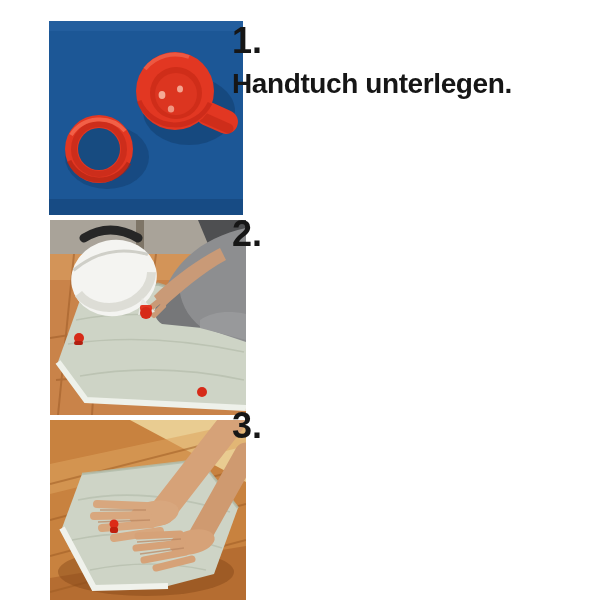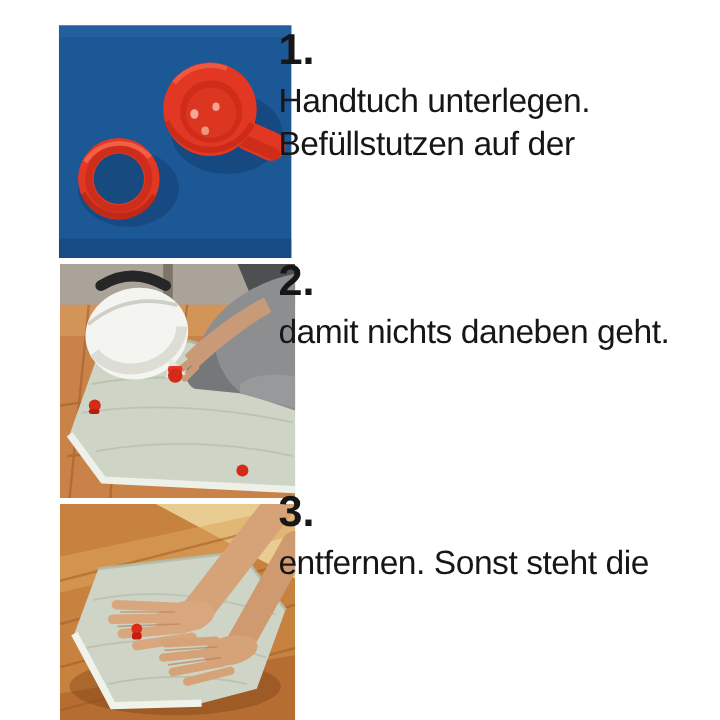--- a/index.html
+++ b/index.html
@@ -11,21 +11,21 @@
   .photo{position:absolute;}
   .photo svg{display:block;}
   .p1{left:9px;top:5px;width:194px;height:194px;}
   .p2{left:10px;top:204px;width:196px;height:195px;}
   .p3{left:10px;top:404px;width:196px;height:190px;}
   .step-text{position:absolute;left:232px;white-space:nowrap;}
   .t1{top:20px;}
   .t2{top:213px;}
   .t3{top:405px;}
   .step-num{font-size:36px;font-weight:bold;line-height:42px;margin:0 0 4px 0;letter-spacing:0;}
-  .line{font-size:28px;line-height:36px;letter-spacing:-0.4px;}
+  .line{font-size:28px;line-height:36px;letter-spacing:-0.4px;font-weight:bold;}
 </style>
 </head>
 <body>
 
 <div class="page">
 
   <figure class="photo p1" aria-label="Roter Dichtungsring und roter Verschlussstopfen auf blauem Hintergrund">
     <svg width="194" height="194" viewBox="0 0 194 194">
       <rect width="194" height="194" fill="#1c5796"></rect>
       <rect y="178" width="194" height="16" fill="#123e6e" opacity="0.45"></rect>
@@ -52,21 +52,20 @@
       <circle cx="50" cy="128" r="34" fill="#e23722"></circle>
       <path d="M20,140 A34,34 0 0 0 80,142" stroke="#a81f10" stroke-width="5" fill="none" opacity="0.6"></path>
       <circle cx="50" cy="128" r="21" fill="#174b80"></circle>
       <circle cx="50" cy="128" r="25" fill="none" stroke="#b32114" stroke-width="6" opacity="0.45"></circle>
       <path d="M22,114 A34,34 0 0 1 76,110" stroke="#f4674e" stroke-width="4" fill="none" opacity="0.85"></path>
     </svg>
   </figure>
   <div class="step-text t1">
     <div class="step-num">1.</div>
     <div class="line">Handtuch unterlegen.</div>
-    <div class="line">Befüllstutzen auf der</div>
   </div>
 
   <figure class="photo p2" aria-label="Person befüllt die Matte mit einer weißen Gießkanne auf Holzboden">
     <svg width="196" height="195" viewBox="0 0 196 195">
       <rect width="196" height="195" fill="#c98349"></rect>
       <rect width="196" height="34" fill="#a9a399"></rect>
       <rect x="86" width="8" height="34" fill="#7e7567"></rect>
       <rect y="34" width="196" height="26" fill="#d69a5e" opacity="0.75"></rect>
 
       <g stroke="#9e5c28" stroke-width="2" opacity="0.55">
@@ -108,21 +107,20 @@
 
       <rect x="90" y="85" width="12" height="6" rx="2" fill="#e23722"></rect>
       <circle cx="96" cy="93" r="6" fill="#d62a18"></circle>
       <circle cx="29" cy="118" r="5" fill="#d62a18"></circle>
       <rect x="24" y="121" width="9" height="4" rx="2" fill="#b21f10"></rect>
       <circle cx="152" cy="172" r="5" fill="#d62a18"></circle>
     </svg>
   </figure>
   <div class="step-text t2">
     <div class="step-num">2.</div>
-    <div class="line">damit nichts daneben geht.</div>
   </div>
 
   <figure class="photo p3" aria-label="Hände drücken sanft auf die Matte, um Restluft zu entfernen">
     <svg width="196" height="190" viewBox="0 0 196 190">
       <rect width="196" height="190" fill="#c8823f"></rect>
       <path d="M80,0 L196,0 L196,62 Z" fill="#ecd49a" opacity="0.9"></path>
       <path d="M0,44 L196,2 L196,26 L0,74 Z" fill="#dca45f" opacity="0.55"></path>
       <path d="M0,158 L196,126 L196,190 L0,190 Z" fill="#a55d26" opacity="0.55"></path>
       <g stroke="#9c5a22" stroke-width="2" opacity="0.5">
         <line x1="0" y1="64" x2="196" y2="14"></line>
@@ -167,16 +165,15 @@
         <line x1="131" y1="119" x2="87" y2="122"></line>
         <line x1="134" y1="128" x2="90" y2="134"></line>
       </g>
 
       <circle cx="64" cy="104" r="4.5" fill="#dc2b17"></circle>
       <rect x="60" y="107" width="8" height="6" rx="2" fill="#c01f0e"></rect>
     </svg>
   </figure>
   <div class="step-text t3">
     <div class="step-num">3.</div>
-    <div class="line">entfernen. Sonst steht die</div>
   </div>
 
 </div>
 
 </body></html>

